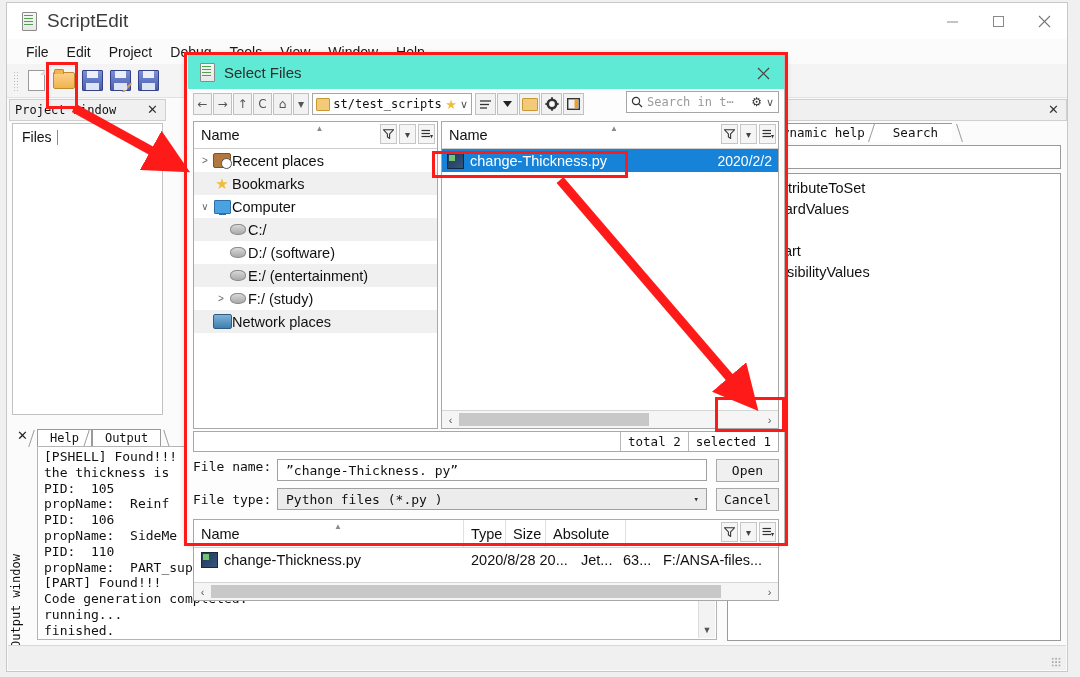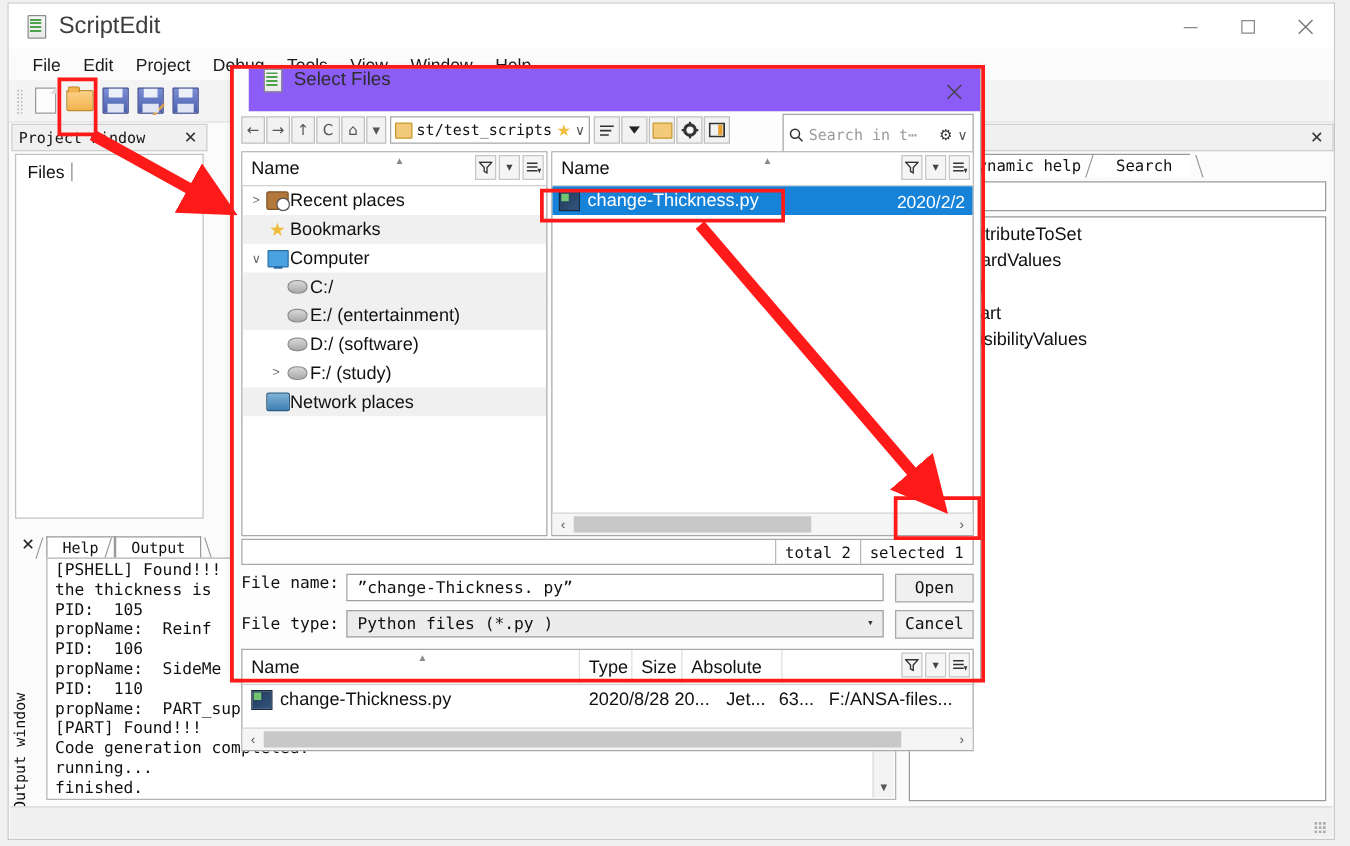--- a/index.html
+++ b/index.html
@@ -133,39 +133,39 @@
   .statusbar{position:absolute;left:1px;right:1px;bottom:1px;height:24px;background:#f0f0f0;border-top:1px solid #d8d8d8;}
   .resize-grip{position:absolute;right:5px;bottom:3px;width:10px;height:10px;
     background-image:radial-gradient(#aaa 1px,transparent 1px);background-size:3.4px 3.4px;}
 
   
   .dialog{
     position:absolute;left:186px;top:54px;width:599px;height:490px;
     background:#fdfdfd;border:1px solid #b6b6b6;box-sizing:border-box;
     box-shadow:0 1px 7px rgba(0,0,0,.22);
   }
-  .dlg-title{position:absolute;left:12px;top:0;right:0;height:34px;background:#8b5cf6;display:flex;}
+  .dlg-title{position:absolute;left:1px;top:0;right:0;height:34px;background:#5eead4;display:flex;align-items:center;}
   .dlg-ticon{width:16px;height:18px;margin-left:11px;position:relative;}
   .dlg-ttext{margin-left:9px;font-size:15px;color:#2d2d2d;}
   .dlg-close{position:absolute;right:10px;top:7px;width:22px;height:22px;display:flex;align-items:center;justify-content:center;color:#444;}
 
   .dlg-toolbar{position:absolute;left:6px;top:36px;width:586px;height:26px;display:flex;align-items:center;gap:1px;}
   .nav-btn{width:19px;height:22px;background:#f2f2f2;border:1px solid #c0c0c0;box-sizing:border-box;
     display:flex;align-items:center;justify-content:center;font-size:12px;color:#555;font-family:"DejaVu Sans",sans-serif;}
   .nav-btn.sm{width:16px;}
   .path-box{height:22px;background:#fff;border:1px solid #a6a6a6;box-sizing:border-box;
     display:flex;align-items:center;gap:3px;padding:0 3px;margin-left:2px;width:160px;}
   .path-folder{width:13px;height:11px;background:#f3c97a;border:1px solid #c8992f;border-radius:1px;}
   .path-text{font-family:"DejaVu Sans Mono",monospace;font-size:12px;color:#111;white-space:nowrap;overflow:hidden;}
   .star{color:#f0bc3c;font-size:13px;}
   .cv{color:#555;font-size:11px;}
   .tbx{width:21px;height:22px;background:#f2f2f2;border:1px solid #c0c0c0;box-sizing:border-box;
     display:flex;align-items:center;justify-content:center;}
   .search-box{position:absolute;right:0;top:0;width:153px;height:22px;background:#fff;border:1px solid #a6a6a6;
-    box-sizing:border-box;display:flex;align-items:center;gap:4px;padding:16px 4px;}
+    box-sizing:border-box;display:flex;align-items:center;gap:4px;padding:4px 4px;}
   .search-ph{font-family:"DejaVu Sans Mono",monospace;font-size:12px;color:#9a9a9a;white-space:nowrap;overflow:hidden;flex:1;}
 
   
   .pane{position:absolute;background:#fff;border:1px solid #a8a8a8;box-sizing:border-box;}
   .pane-left{left:6px;top:66px;width:245px;height:308px;}
   .pane-right{left:254px;top:66px;width:338px;height:308px;}
   .pane-hdr{position:absolute;left:0;top:0;right:0;height:26px;background:#fff;border-bottom:1px solid #cfcfcf;
     display:flex;align-items:center;}
   .pane-hdr .hname{margin-left:7px;font-size:14.5px;color:#111;}
   .sortmark{position:absolute;left:50%;top:2px;font-size:8px;color:#8a8a8a;}
@@ -471,35 +471,35 @@
             <span>Computer</span>
           </div>
           <div class="trow alt">
             <span style="width:16px"></span>
             <span class="exp"></span>
             <span class="ti">
               <span class="drive"></span>
             </span>
             <span>C:/</span>
           </div>
+          <div class="trow">
+            <span style="width:16px"></span>
+            <span class="exp"></span>
+            <span class="ti">
+              <span class="drive"></span>
+            </span>
+            <span>D:/ (software)</span>
+          </div>
           <div class="trow alt">
             <span style="width:16px"></span>
             <span class="exp"></span>
             <span class="ti">
               <span class="drive"></span>
             </span>
             <span>E:/ (entertainment)</span>
-          </div>
-          <div class="trow">
-            <span style="width:16px"></span>
-            <span class="exp"></span>
-            <span class="ti">
-              <span class="drive"></span>
-            </span>
-            <span>D:/ (software)</span>
           </div>
           <div class="trow">
             <span style="width:16px"></span>
             <span class="exp">&gt;</span>
             <span class="ti">
               <span class="drive"></span>
             </span>
             <span>F:/ (study)</span>
           </div>
           <div class="trow alt">

